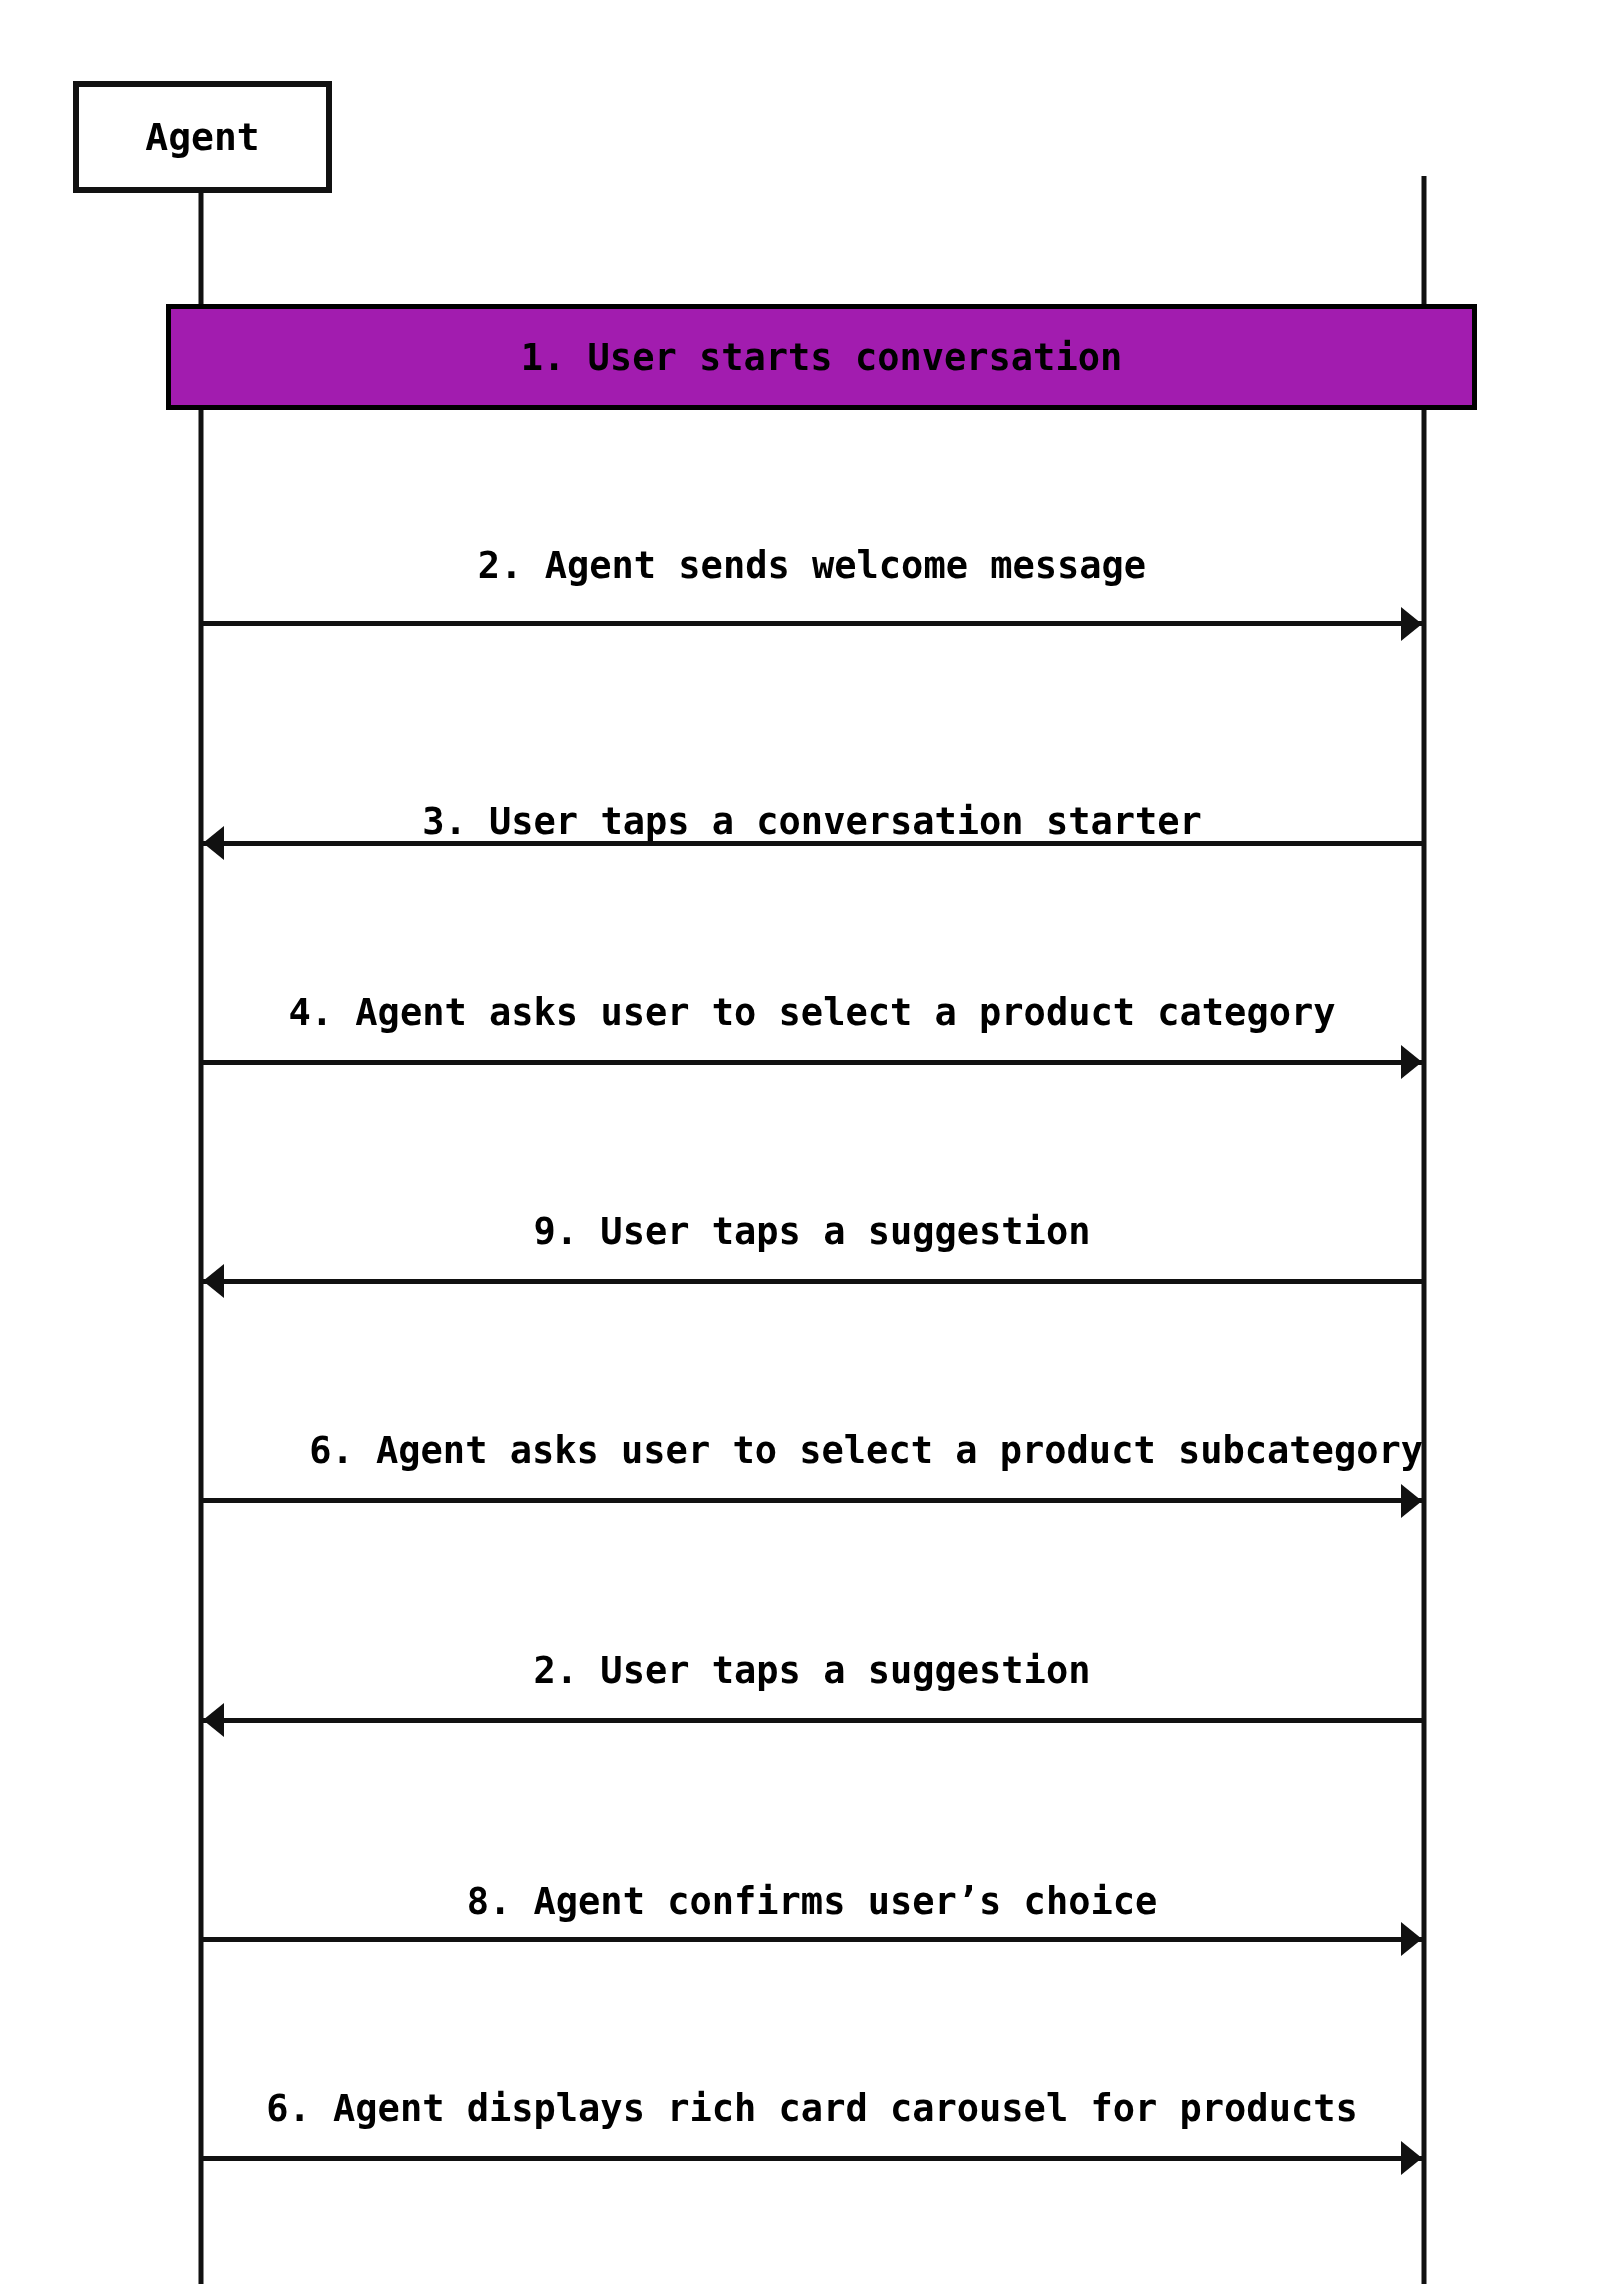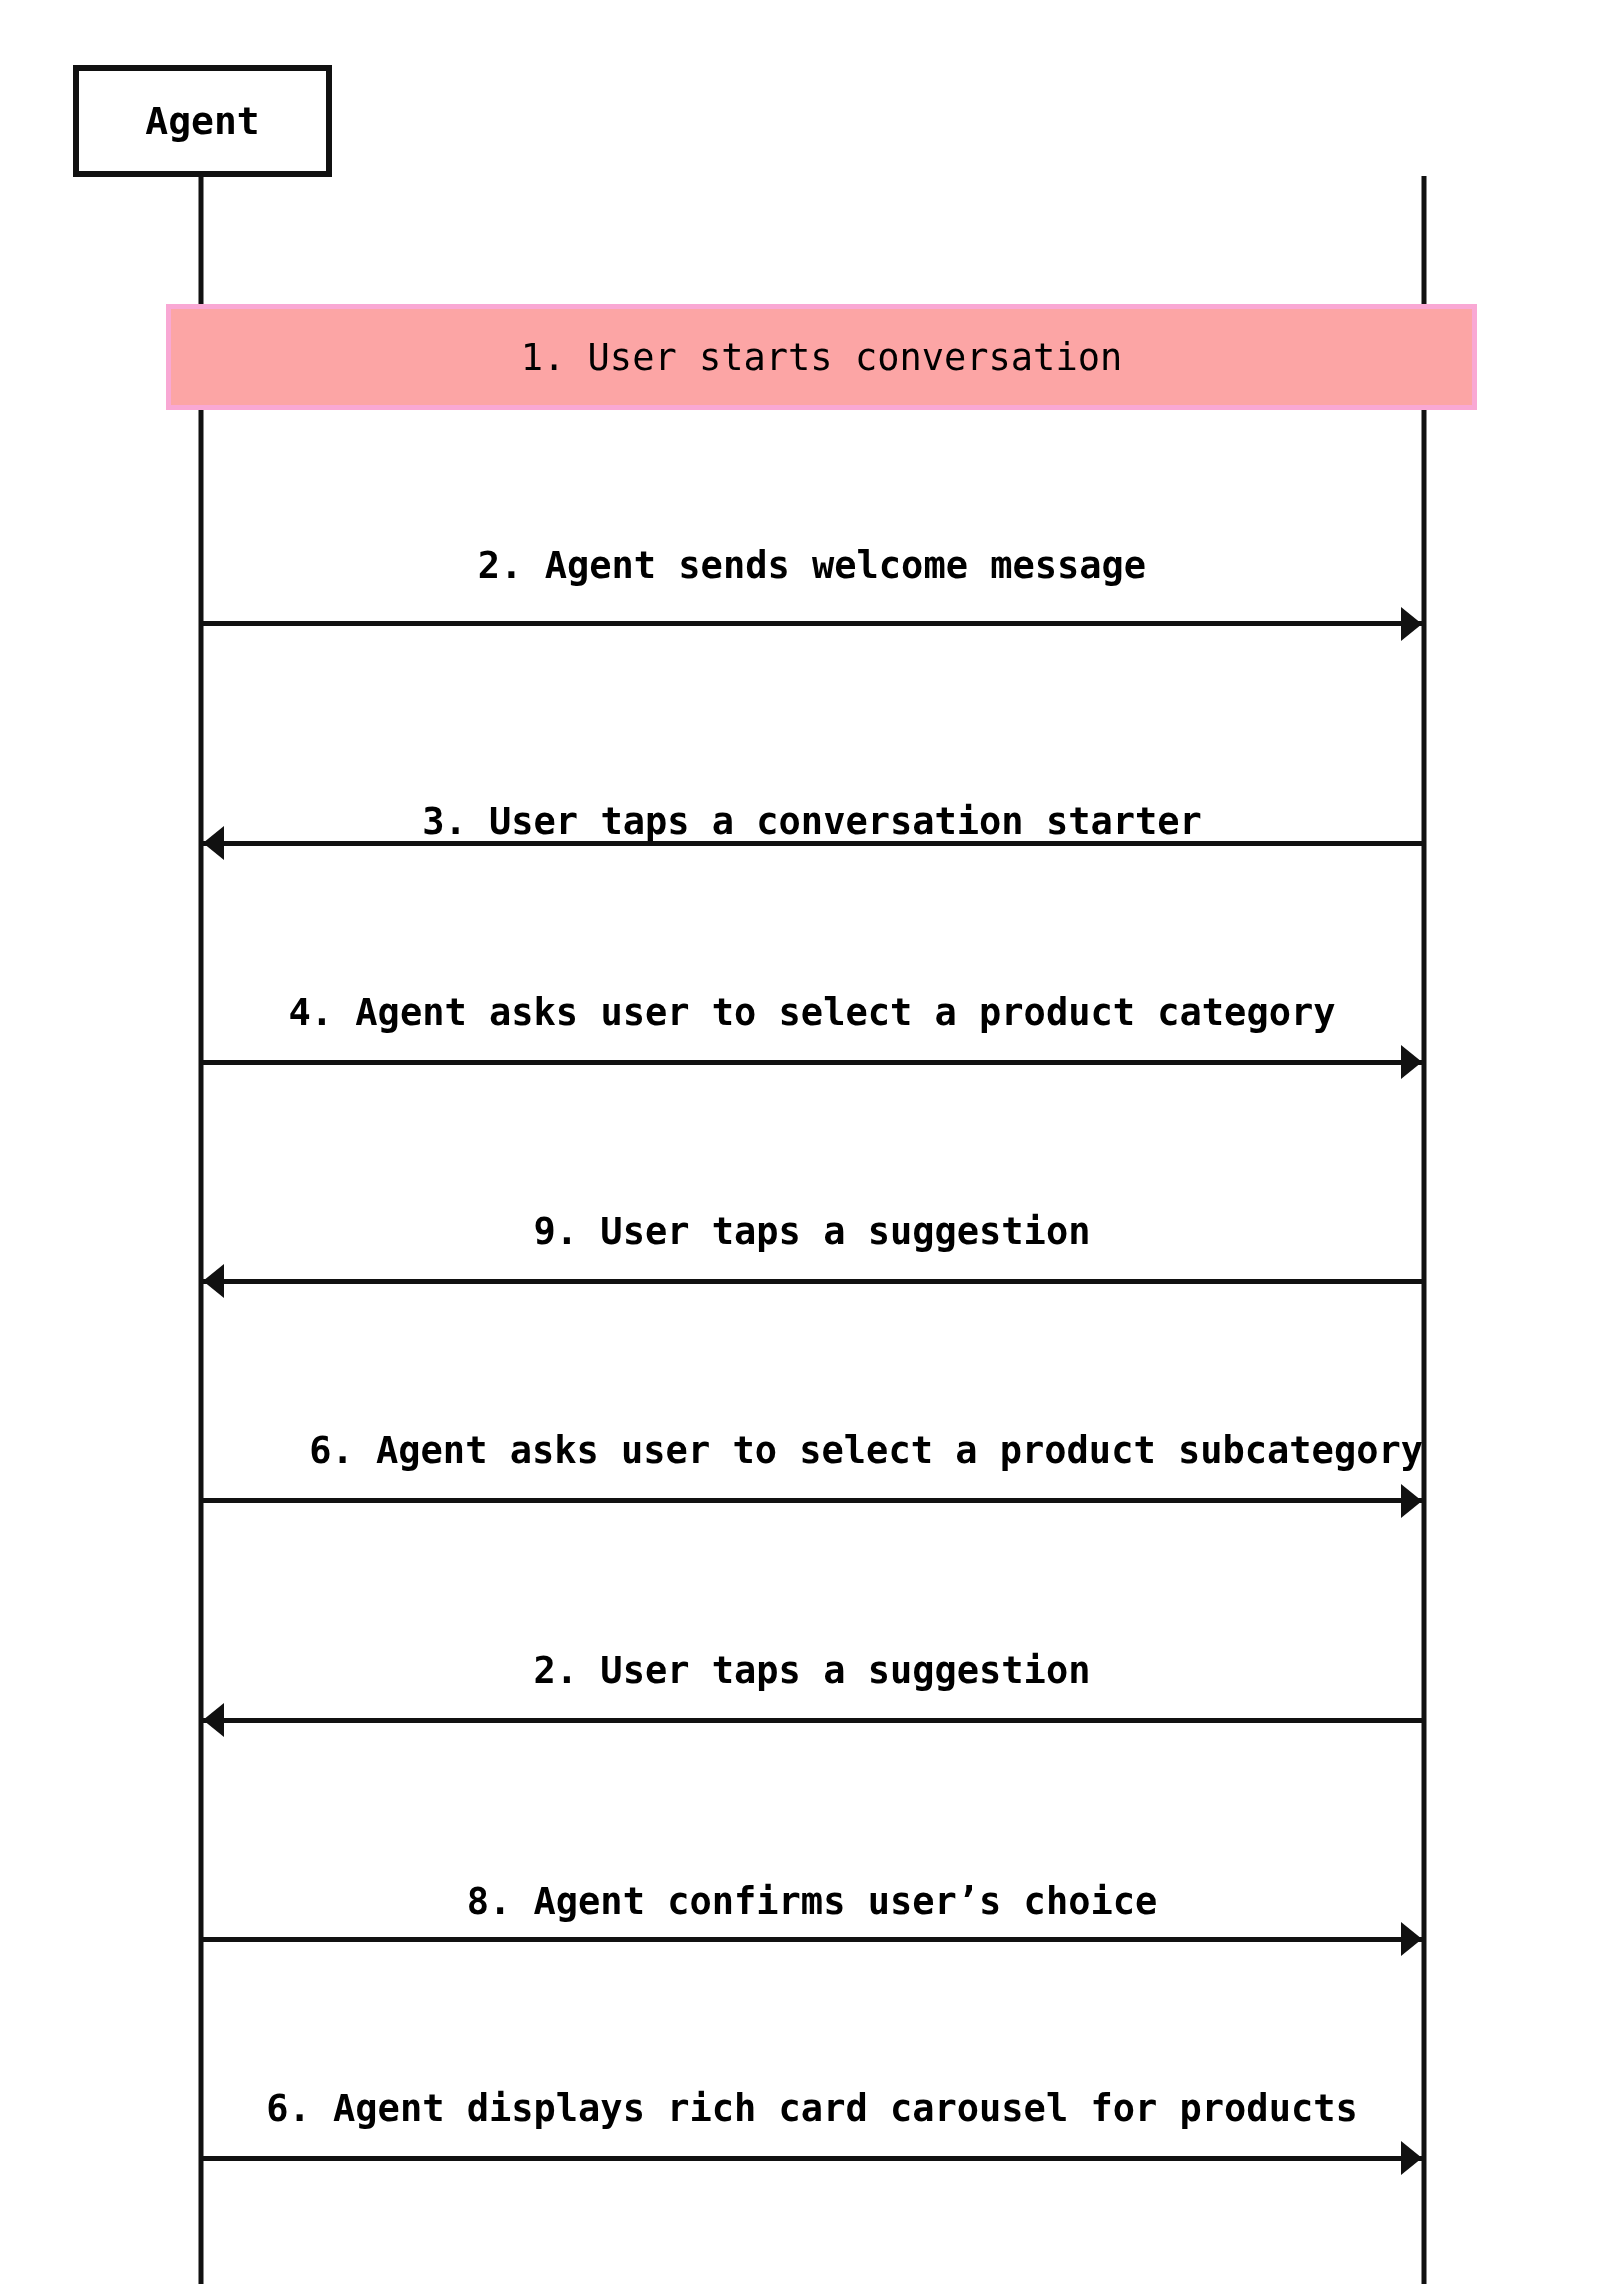--- a/index.html
+++ b/index.html
@@ -24,35 +24,36 @@
   .actor-box {
     position: absolute;
     border: 6.4px solid #111111;
     background: #ffffff;
     display: flex;
     align-items: center;
     justify-content: center;
     font-size: 38px;
     font-weight: 700;
     letter-spacing: 0;
+    margin-top: 16px;
   }
 
   .note-box {
     position: absolute;
     left: 166px;
     top: 304px;
     width: 1311px;
     height: 106px;
-    border: 5px solid #f9a8d4;
-    background: #fca5a5;
+    border: 5px solid #000000;
+    background: #a21caf;
     display: flex;
     align-items: center;
     justify-content: center;
     font-size: 37px;
-    font-weight: 400;
+    font-weight: 700;
   }
 
   .msg-label {
     position: absolute;
     left: 201px;
     width: 1222px;
     text-align: center;
     font-size: 37px;
     font-weight: 700;
     line-height: 44px;

